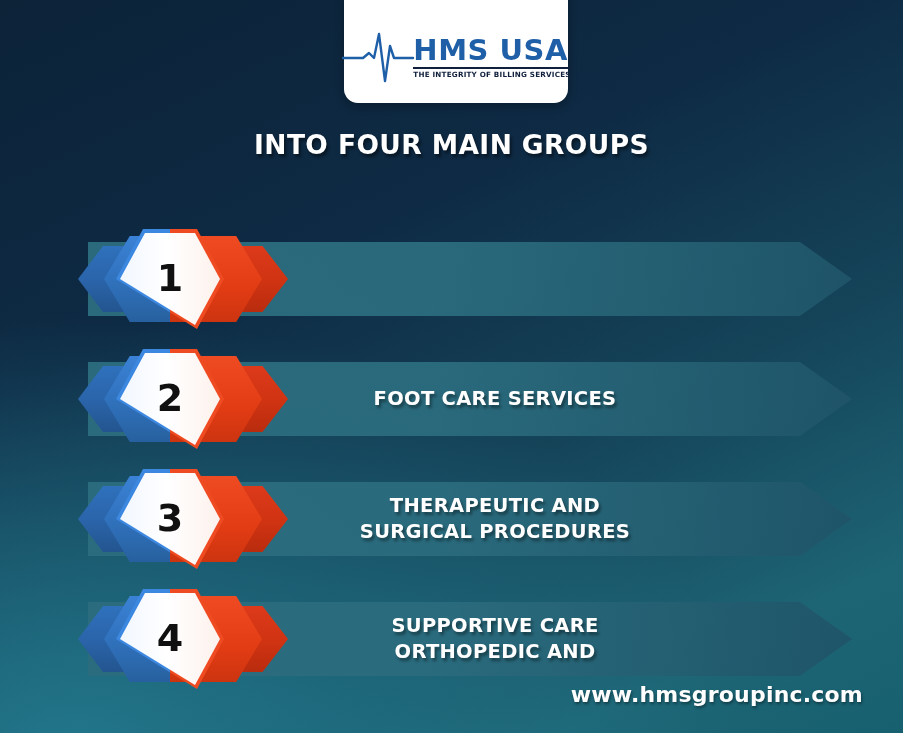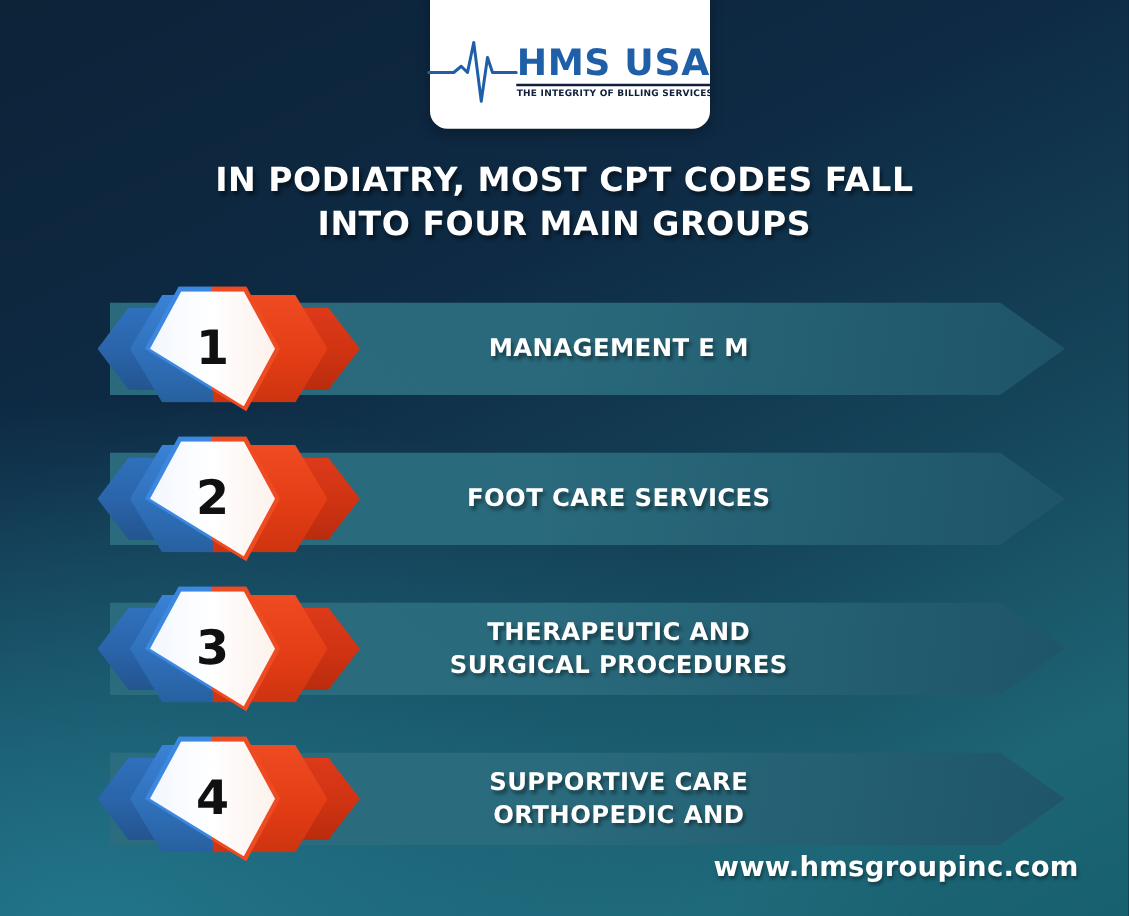--- a/index.html
+++ b/index.html
@@ -139,29 +139,27 @@
       </svg>
       <div id="logo-text-wrap">
         <div id="logo-word">HMS USA</div>
         <div id="logo-rule"></div>
         <div id="logo-tag">THE INTEGRITY OF BILLING SERVICES</div>
       </div>
     </div>
   </div>
 
   <div id="title">
-    <span class="tl">IN PODIATRY, MOST CPT CODES FALL</span>
     <span class="tl">INTO FOUR MAIN GROUPS</span>
   </div>
 
   <div class="row" id="row-0">
     <div class="bar"></div>
     <div class="row-label">
       <div>
-        <span>MANAGEMENT E M</span>
       </div>
     </div>
     <div class="hex-cluster">
       <div class="hex hex-blue"></div>
       <div class="hex hex-red"></div>
       <div class="hex hex-blue2"></div>
       <div class="hex hex-red2"></div>
       <div class="hex hex-ring"></div>
       <div class="hex hex-white">
         <span class="hex-num">1</span>

